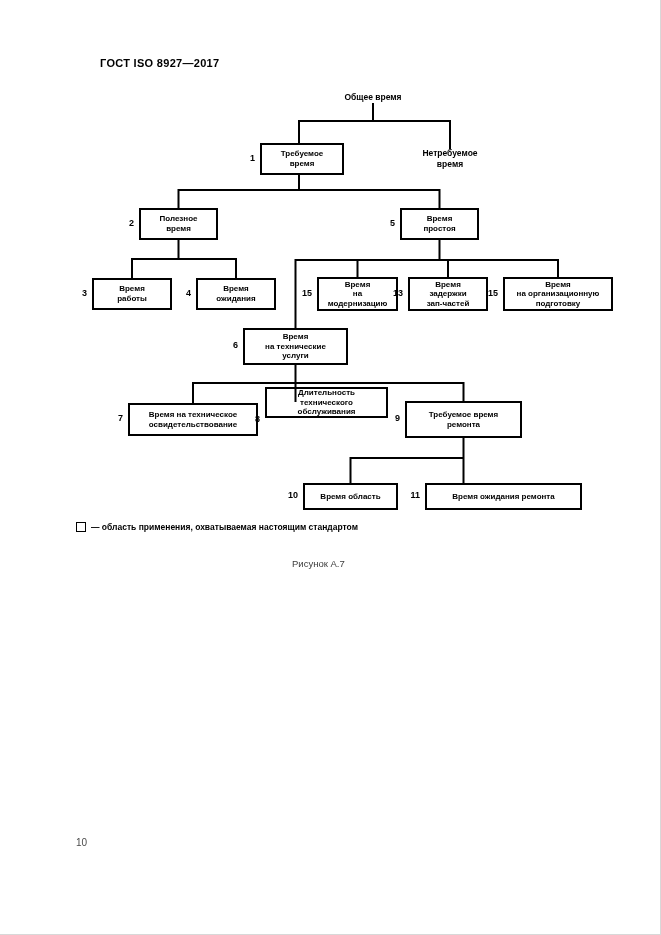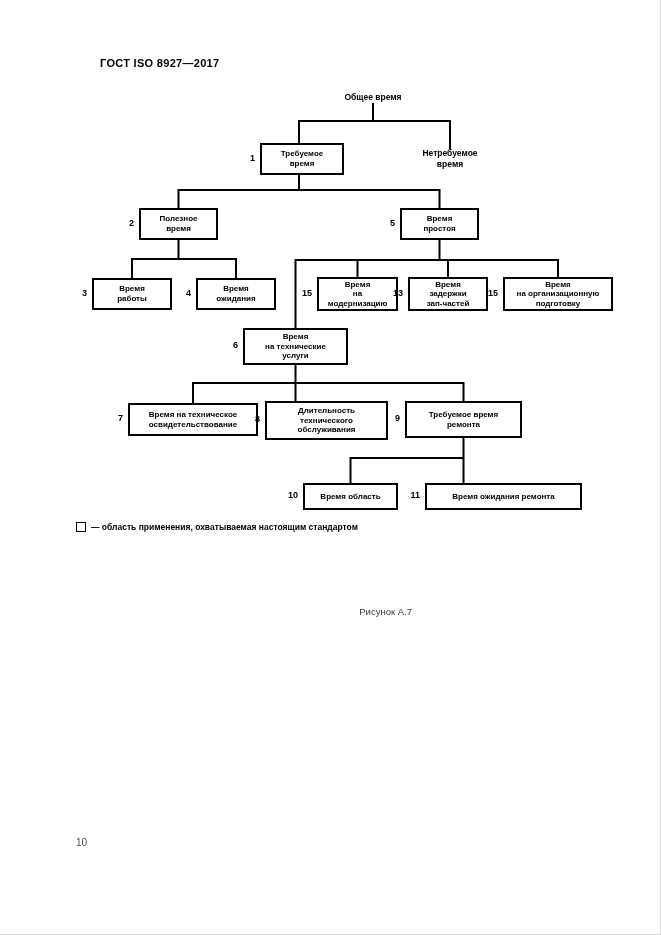--- a/index.html
+++ b/index.html
@@ -43,21 +43,21 @@
     position:absolute;left:76px;top:522px;
     display:flex;align-items:center;
     font-size:8.5px;font-weight:bold;text-align:center;
   }
   .legend-box{
     display:inline-block;width:8px;height:8px;
     border:1.5px solid #000;margin-right:5px;flex:0 0 auto;
   }
   .figure-caption{
     position:absolute;left:292px;top:558px;width:120px;
-    text-align:right;font-size:9.5px;color:#3c3c3c;margin-top:48px;
+    text-align:left;font-size:9.5px;color:#3c3c3c;
   }
   .page-number{
     position:absolute;left:76px;top:837px;
     font-size:10px;color:#4a4a4a;
   }
 </style>
 </head>
 <body>
 
 <div class="page">
@@ -134,21 +134,21 @@
 услуги</span>
   </div>
   <div class="node-num" style="left:220px;top:340px">6</div>
 
   <div class="node-box" style="left:128px;top:403px;width:130px;height:33px">
     <span class="node-label">Время на техническое
 освидетельствование</span>
   </div>
   <div class="node-num" style="left:105px;top:413px">7</div>
 
-  <div class="node-box" style="left:265px;top:401px;width:123px;height:39px">
+  <div class="node-box" style="left:265px;top:387px;width:123px;height:31px">
     <span class="node-label">Длительность
 технического
 обслуживания</span>
   </div>
   <div class="node-num" style="left:242px;top:414px">8</div>
 
   <div class="node-box" style="left:405px;top:401px;width:117px;height:37px">
     <span class="node-label">Требуемое время
 ремонта</span>
   </div>

